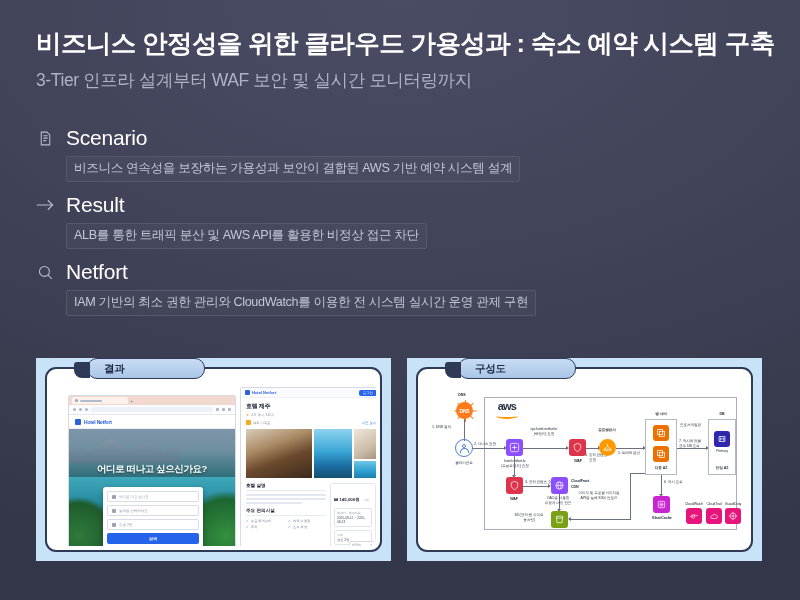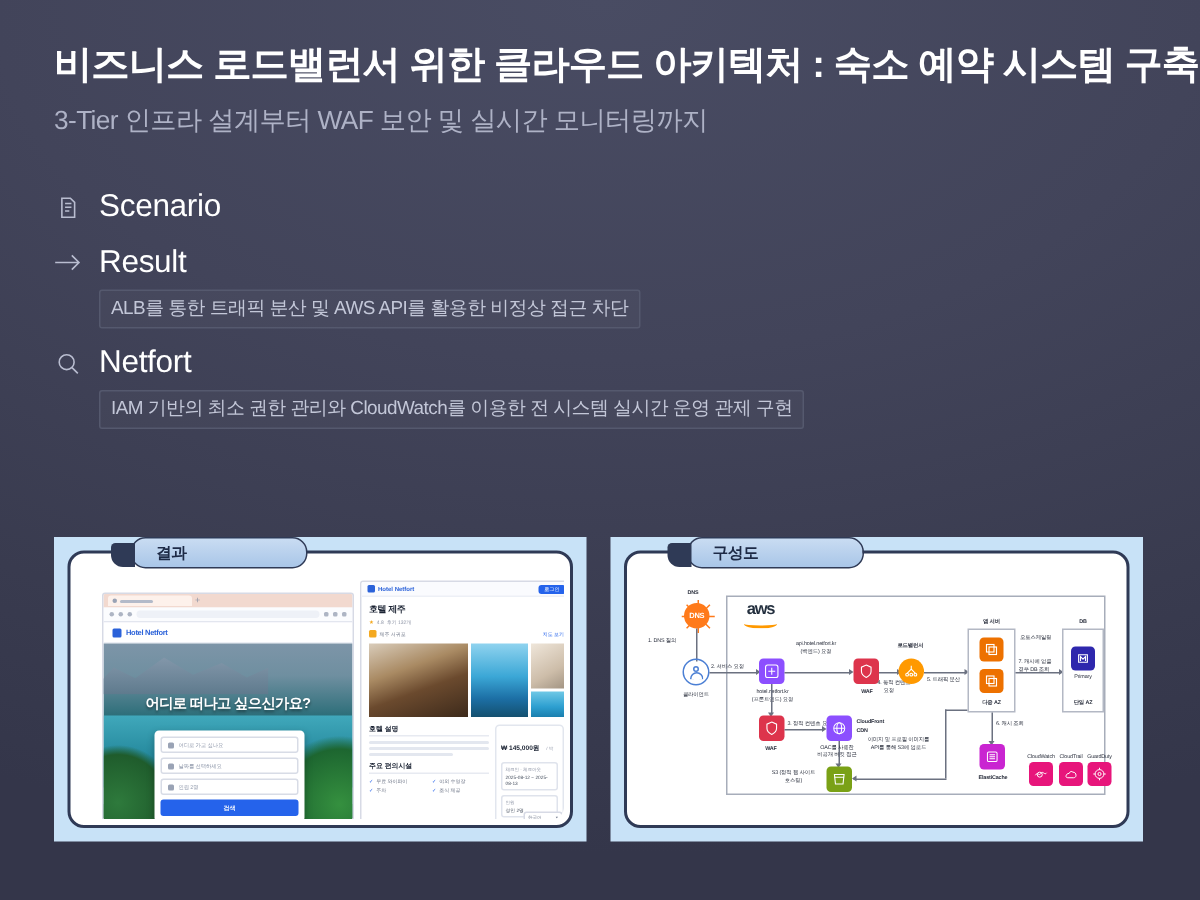--- a/index.html
+++ b/index.html
@@ -453,36 +453,37 @@
     border-top: 3px solid #6b7180;
     border-bottom: 0;
   }
 </style>
 </head>
 <body>
 
 <div id="slide">
 
   <div class="hdr">
-    <h1>비즈니스 로드밸런서 위한 클라우드 아키텍처 : 숙소 예약 시스템 구축</h1>
+    <h1>비즈니스 안정성을 위한 클라우드 가용성과 : 숙소 예약 시스템 구축</h1>
     <h2>3-Tier 인프라 설계부터 WAF 보안 및 실시간 모니터링까지</h2>
   </div>
 
   <div class="sections">
 
     <div class="sec">
       <div class="sec-head">
         <span class="sec-icon">
           <svg width="17" height="17" viewBox="0 0 24 24" fill="none" stroke="currentColor" stroke-width="1.5">
             <path d="M6 3h8l4 4v14H6z"></path>
               <path d="M9 8h6M9 11.5h6M9 15h4"></path>
           </svg>
         </span>
         <span class="sec-title">Scenario</span>
       </div>
+      <div class="sec-desc">비즈니스 연속성을 보장하는 가용성과 보안이 결합된 AWS 기반 예약 시스템 설계</div>
     </div>
 
     <div class="sec">
       <div class="sec-head">
         <span class="sec-icon">
           <svg width="19" height="14" viewBox="0 0 24 16" fill="none" stroke="currentColor" stroke-width="1.4">
             <path d="M1 8h20M15 2l6 6-6 6"></path>
           </svg>
         </span>
         <span class="sec-title">Result</span>

